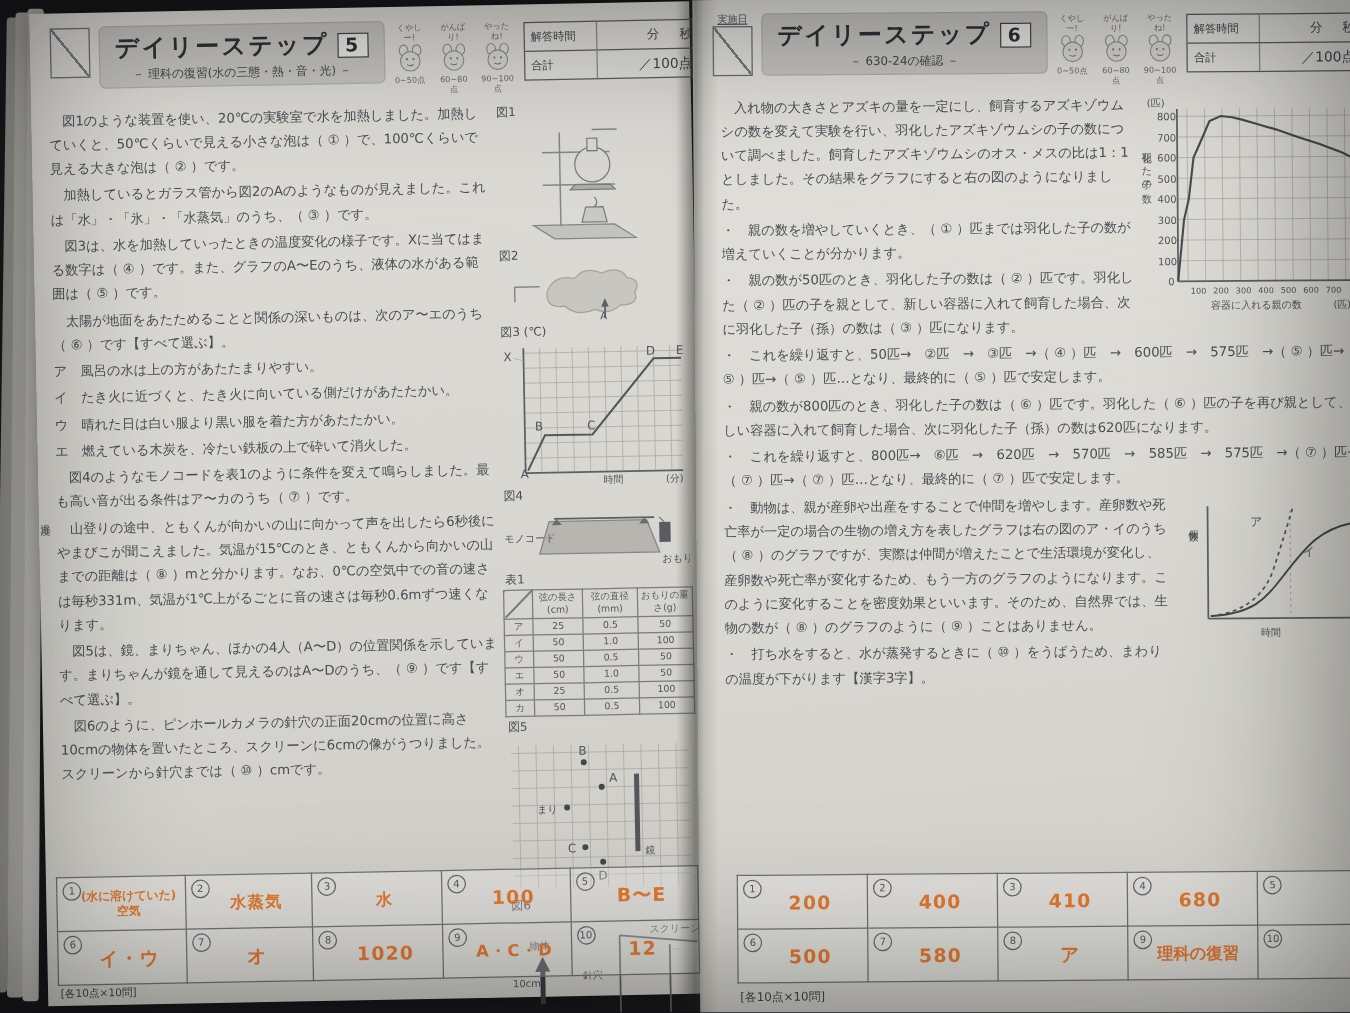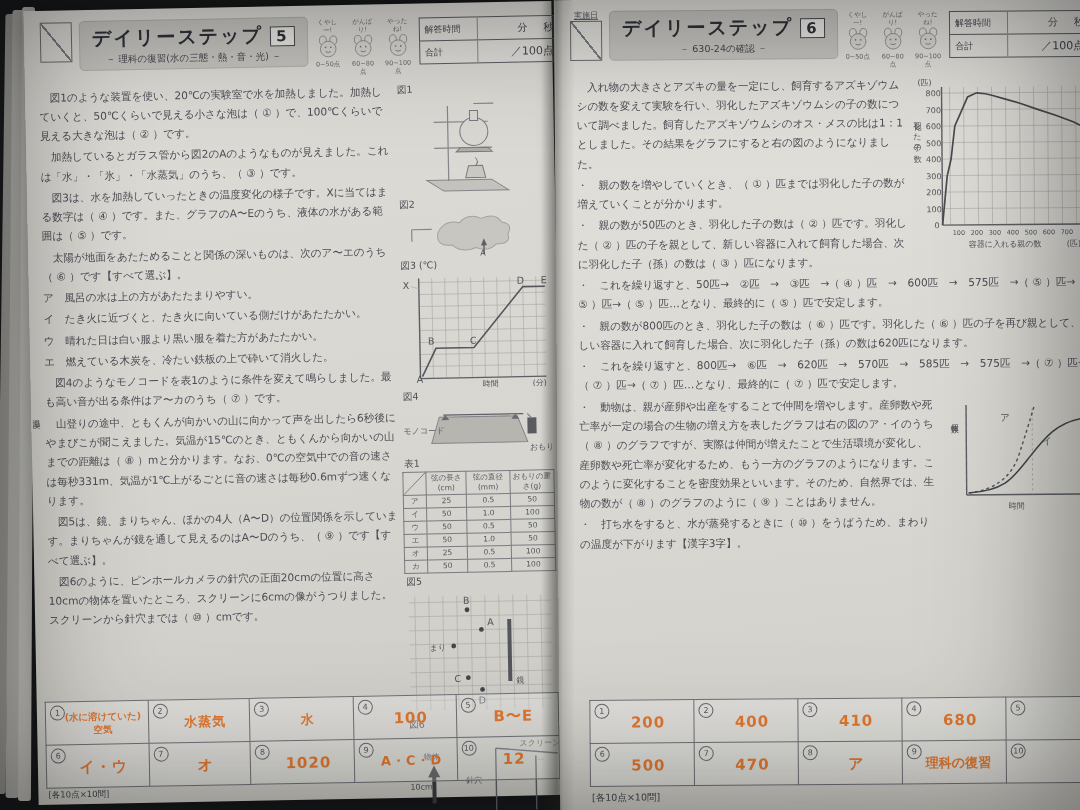--- a/index.html
+++ b/index.html
@@ -496,21 +496,21 @@
       <tbody>
           <tr>
         <td class="acell"><span class="circ">1</span><span class="aval">200</span></td>
         <td class="acell"><span class="circ">2</span><span class="aval">400</span></td>
         <td class="acell"><span class="circ">3</span><span class="aval">410</span></td>
         <td class="acell"><span class="circ">4</span><span class="aval">680</span></td>
         <td class="acell"><span class="circ">5</span><span class="aval"></span></td>
       </tr>
       <tr>
         <td class="acell"><span class="circ">6</span><span class="aval">500</span></td>
-        <td class="acell"><span class="circ">7</span><span class="aval">470</span></td>
+        <td class="acell"><span class="circ">7</span><span class="aval">580</span></td>
         <td class="acell"><span class="circ">8</span><span class="aval">ア</span></td>
         <td class="acell"><span class="circ">9</span><span class="aval mid" style="padding-left:10px;letter-spacing:0;">理科の復習</span></td>
         <td class="acell"><span class="circ">10</span><span class="aval"></span></td>
       </tr>
     </tbody>
       </table>
     <div class="ansfoot" style="left:32px;top:792px;font-size:9.5px;">[各10点×10問]</div>
   </div>
 
   <div class="gutter"></div>

